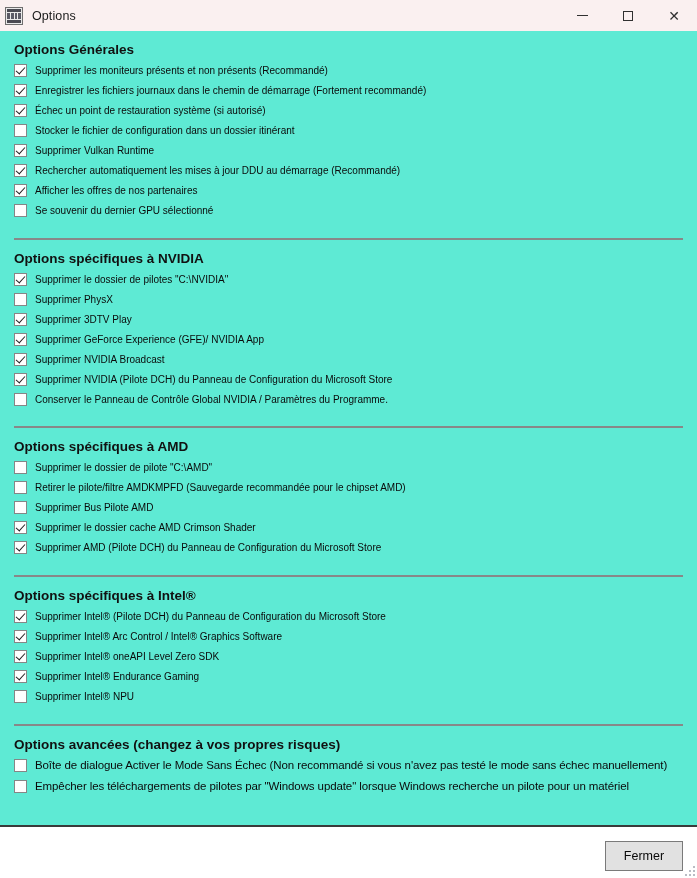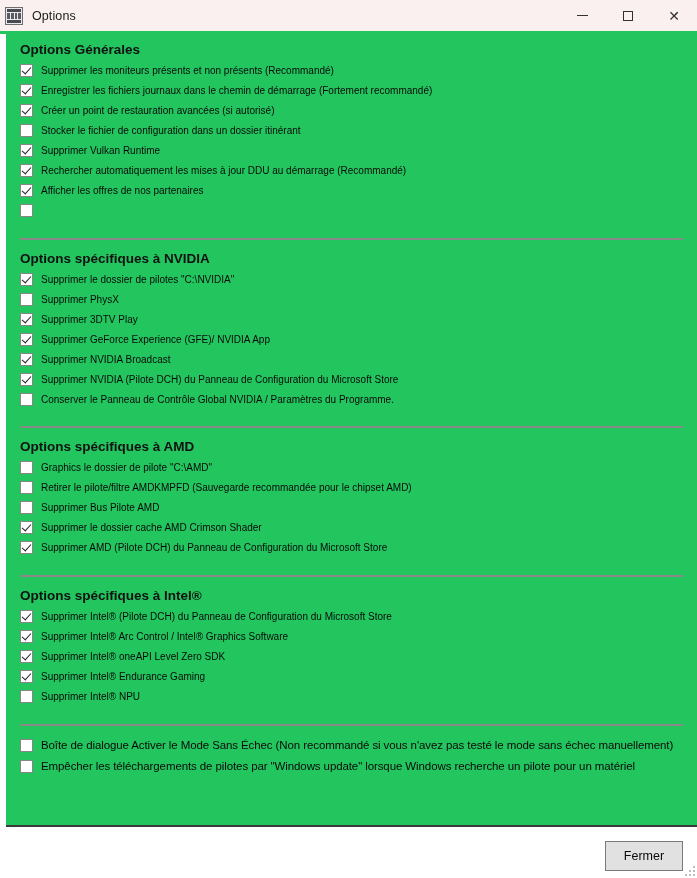--- a/index.html
+++ b/index.html
@@ -102,22 +102,21 @@
     color: #303030;
   }
 
   
   .content {
     position: absolute;
     top: 31px;
     left: 0;
     right: 0;
     bottom: 0;
-    background: #22c55e;
-    margin-left: 6px;
+    background: #5eead4;
   }
 
   .section {
     padding: 0 14px;
   }
   .section-title {
     font-size: 13.5px;
     font-weight: bold;
     color: #111111;
     margin: 0;
@@ -252,40 +251,41 @@
       <li class="opt-row">
         <span class="cbx checked"></span>
         <span class="opt-label">Supprimer les moniteurs présents et non présents (Recommandé)</span>
       </li>
       <li class="opt-row">
         <span class="cbx checked"></span>
         <span class="opt-label">Enregistrer les fichiers journaux dans le chemin de démarrage (Fortement recommandé)</span>
       </li>
       <li class="opt-row">
         <span class="cbx checked"></span>
-        <span class="opt-label">Créer un point de restauration avancées (si autorisé)</span>
+        <span class="opt-label">Échec un point de restauration système (si autorisé)</span>
       </li>
       <li class="opt-row">
         <span class="cbx"></span>
         <span class="opt-label">Stocker le fichier de configuration dans un dossier itinérant</span>
       </li>
       <li class="opt-row">
         <span class="cbx checked"></span>
         <span class="opt-label">Supprimer Vulkan Runtime</span>
       </li>
       <li class="opt-row">
         <span class="cbx checked"></span>
         <span class="opt-label">Rechercher automatiquement les mises à jour DDU au démarrage (Recommandé)</span>
       </li>
       <li class="opt-row">
         <span class="cbx checked"></span>
         <span class="opt-label">Afficher les offres de nos partenaires</span>
       </li>
       <li class="opt-row">
         <span class="cbx"></span>
+        <span class="opt-label">Se souvenir du dernier GPU sélectionné</span>
       </li>
     </ul>
   </div>
 
   <div style="height:18px"></div>
   <div class="rule"></div>
   <div style="height:9px"></div>
 
   <div class="section">
     <div class="section-title">Options spécifiques à NVIDIA</div>
@@ -323,21 +323,21 @@
 
   <div style="height:17px"></div>
   <div class="rule"></div>
   <div style="height:9px"></div>
 
   <div class="section">
     <div class="section-title">Options spécifiques à AMD</div>
     <ul class="opt-list">
       <li class="opt-row">
         <span class="cbx"></span>
-        <span class="opt-label">Graphics le dossier de pilote "C:\AMD"</span>
+        <span class="opt-label">Supprimer le dossier de pilote "C:\AMD"</span>
       </li>
       <li class="opt-row">
         <span class="cbx"></span>
         <span class="opt-label">Retirer le pilote/filtre AMDKMPFD (Sauvegarde recommandée pour le chipset AMD)</span>
       </li>
       <li class="opt-row">
         <span class="cbx"></span>
         <span class="opt-label">Supprimer Bus Pilote AMD</span>
       </li>
       <li class="opt-row">
@@ -379,20 +379,21 @@
         <span class="opt-label">Supprimer Intel®  NPU</span>
       </li>
     </ul>
   </div>
 
   <div style="height:18px"></div>
   <div class="rule"></div>
   <div style="height:9px"></div>
 
   <div class="section advanced">
+    <div class="section-title">Options avancées (changez à vos propres risques)</div>
     <ul class="opt-list">
       <li class="opt-row">
         <span class="cbx"></span>
         <span class="opt-label">Boîte de dialogue Activer le Mode Sans Échec (Non recommandé si vous n'avez pas testé le mode sans échec manuellement)</span>
       </li>
       <li class="opt-row">
         <span class="cbx"></span>
         <span class="opt-label">Empêcher les téléchargements de pilotes par "Windows update" lorsque Windows recherche un pilote pour un matériel</span>
       </li>
     </ul>

